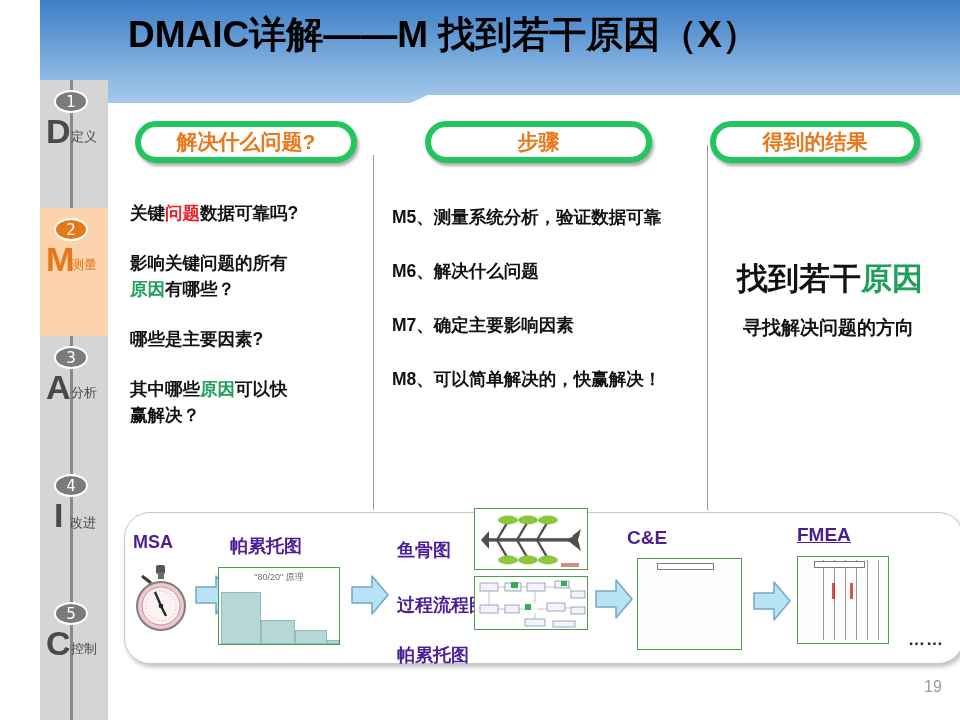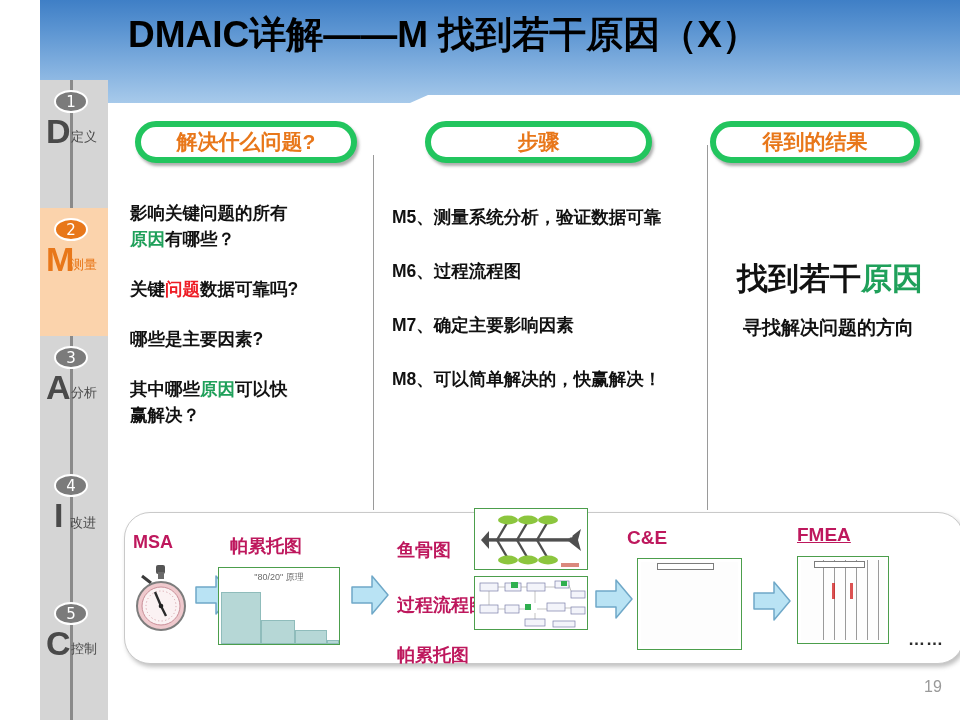--- a/index.html
+++ b/index.html
@@ -118,21 +118,21 @@
   
   .tools {
     position: absolute; left: 84px; top: 512px;
     width: 840px; height: 152px;
     background: #ffffff;
     border: 1px solid #c9c9c9;
     border-radius: 26px;
     box-shadow: 2px 3px 4px rgba(120,120,120,0.45);
   }
   .tl-label {
-    position: absolute; font-size: 18px; font-weight: bold; color: #be185d;
+    position: absolute; font-size: 18px; font-weight: bold; color: #4c1d95;
     white-space: nowrap;
   }
   .arrow-ico {
     position: absolute; width: 40px; height: 46px;
   }
   .thumb {
     position: absolute; border: 1px solid #4c9e4c; background: #fff;
     overflow: hidden;
   }
   .dots {
@@ -213,38 +213,38 @@
 
   <div class="pill" id="pill-1">解决什么问题?</div>
   <div class="pill" id="pill-2">步骤</div>
   <div class="pill" id="pill-3">得到的结果</div>
 
   <div class="divider" id="div-1"></div>
   <div class="divider" id="div-2"></div>
 
   <div class="q-col">
     <div class="q-item">
+      <span>关键</span><span class="hl-red">问题</span><span>数据可靠吗?</span>
+    </div>
+    <div class="q-item">
       <span>影响关键问题的所有</span><br>
       <span class="hl-green">原因</span><span>有哪些？</span>
-    </div>
-    <div class="q-item">
-      <span>关键</span><span class="hl-red">问题</span><span>数据可靠吗?</span>
     </div>
     <div class="q-item">
       <span>哪些是主要因素?</span>
     </div>
     <div class="q-item">
       <span>其中哪些</span><span class="hl-green">原因</span><span>可以快</span><br>
       <span>赢解决？</span>
     </div>
   </div>
 
   <div class="s-col">
     <div class="s-item">M5、测量系统分析，验证数据可靠</div>
-    <div class="s-item">M6、过程流程图</div>
+    <div class="s-item">M6、解决什么问题</div>
     <div class="s-item">M7、确定主要影响因素</div>
     <div class="s-item">M8、可以简单解决的，快赢解决！</div>
   </div>
 
   <div class="r-headline">
     <span>找到若干</span><span class="hl-green">原因</span>
   </div>
   <div class="r-sub">寻找解决问题的方向</div>
 
   <div class="tools"></div>

